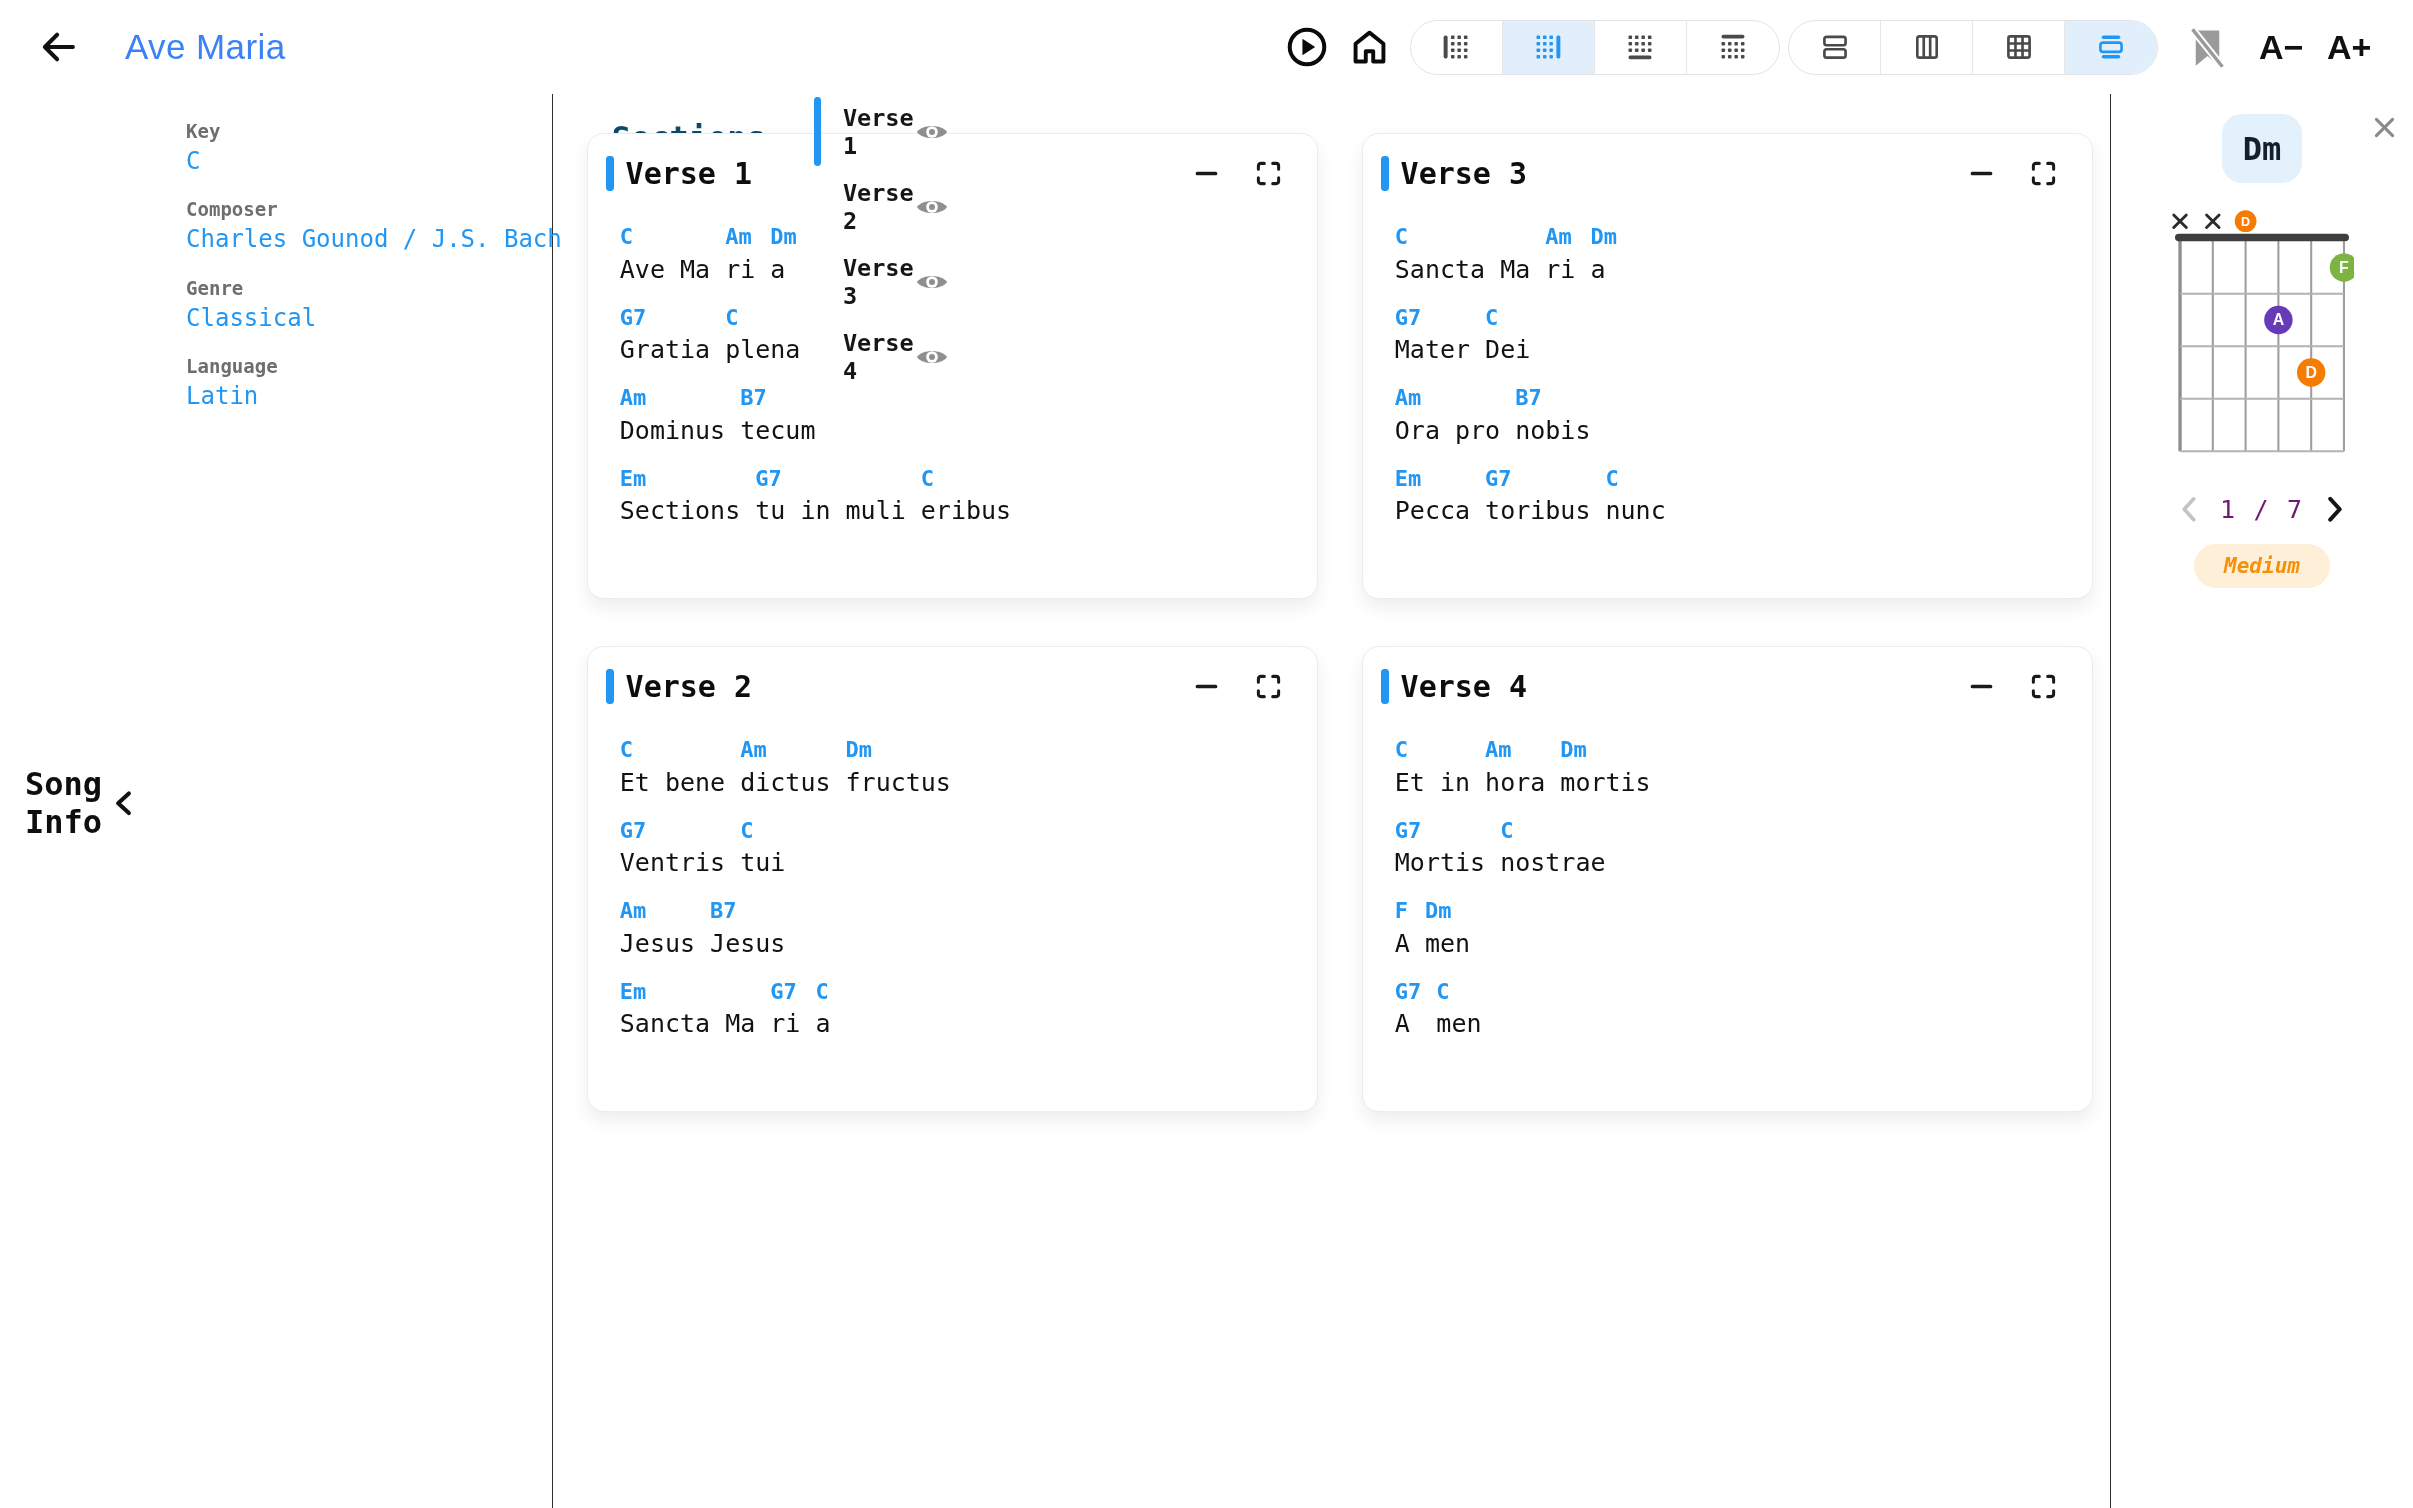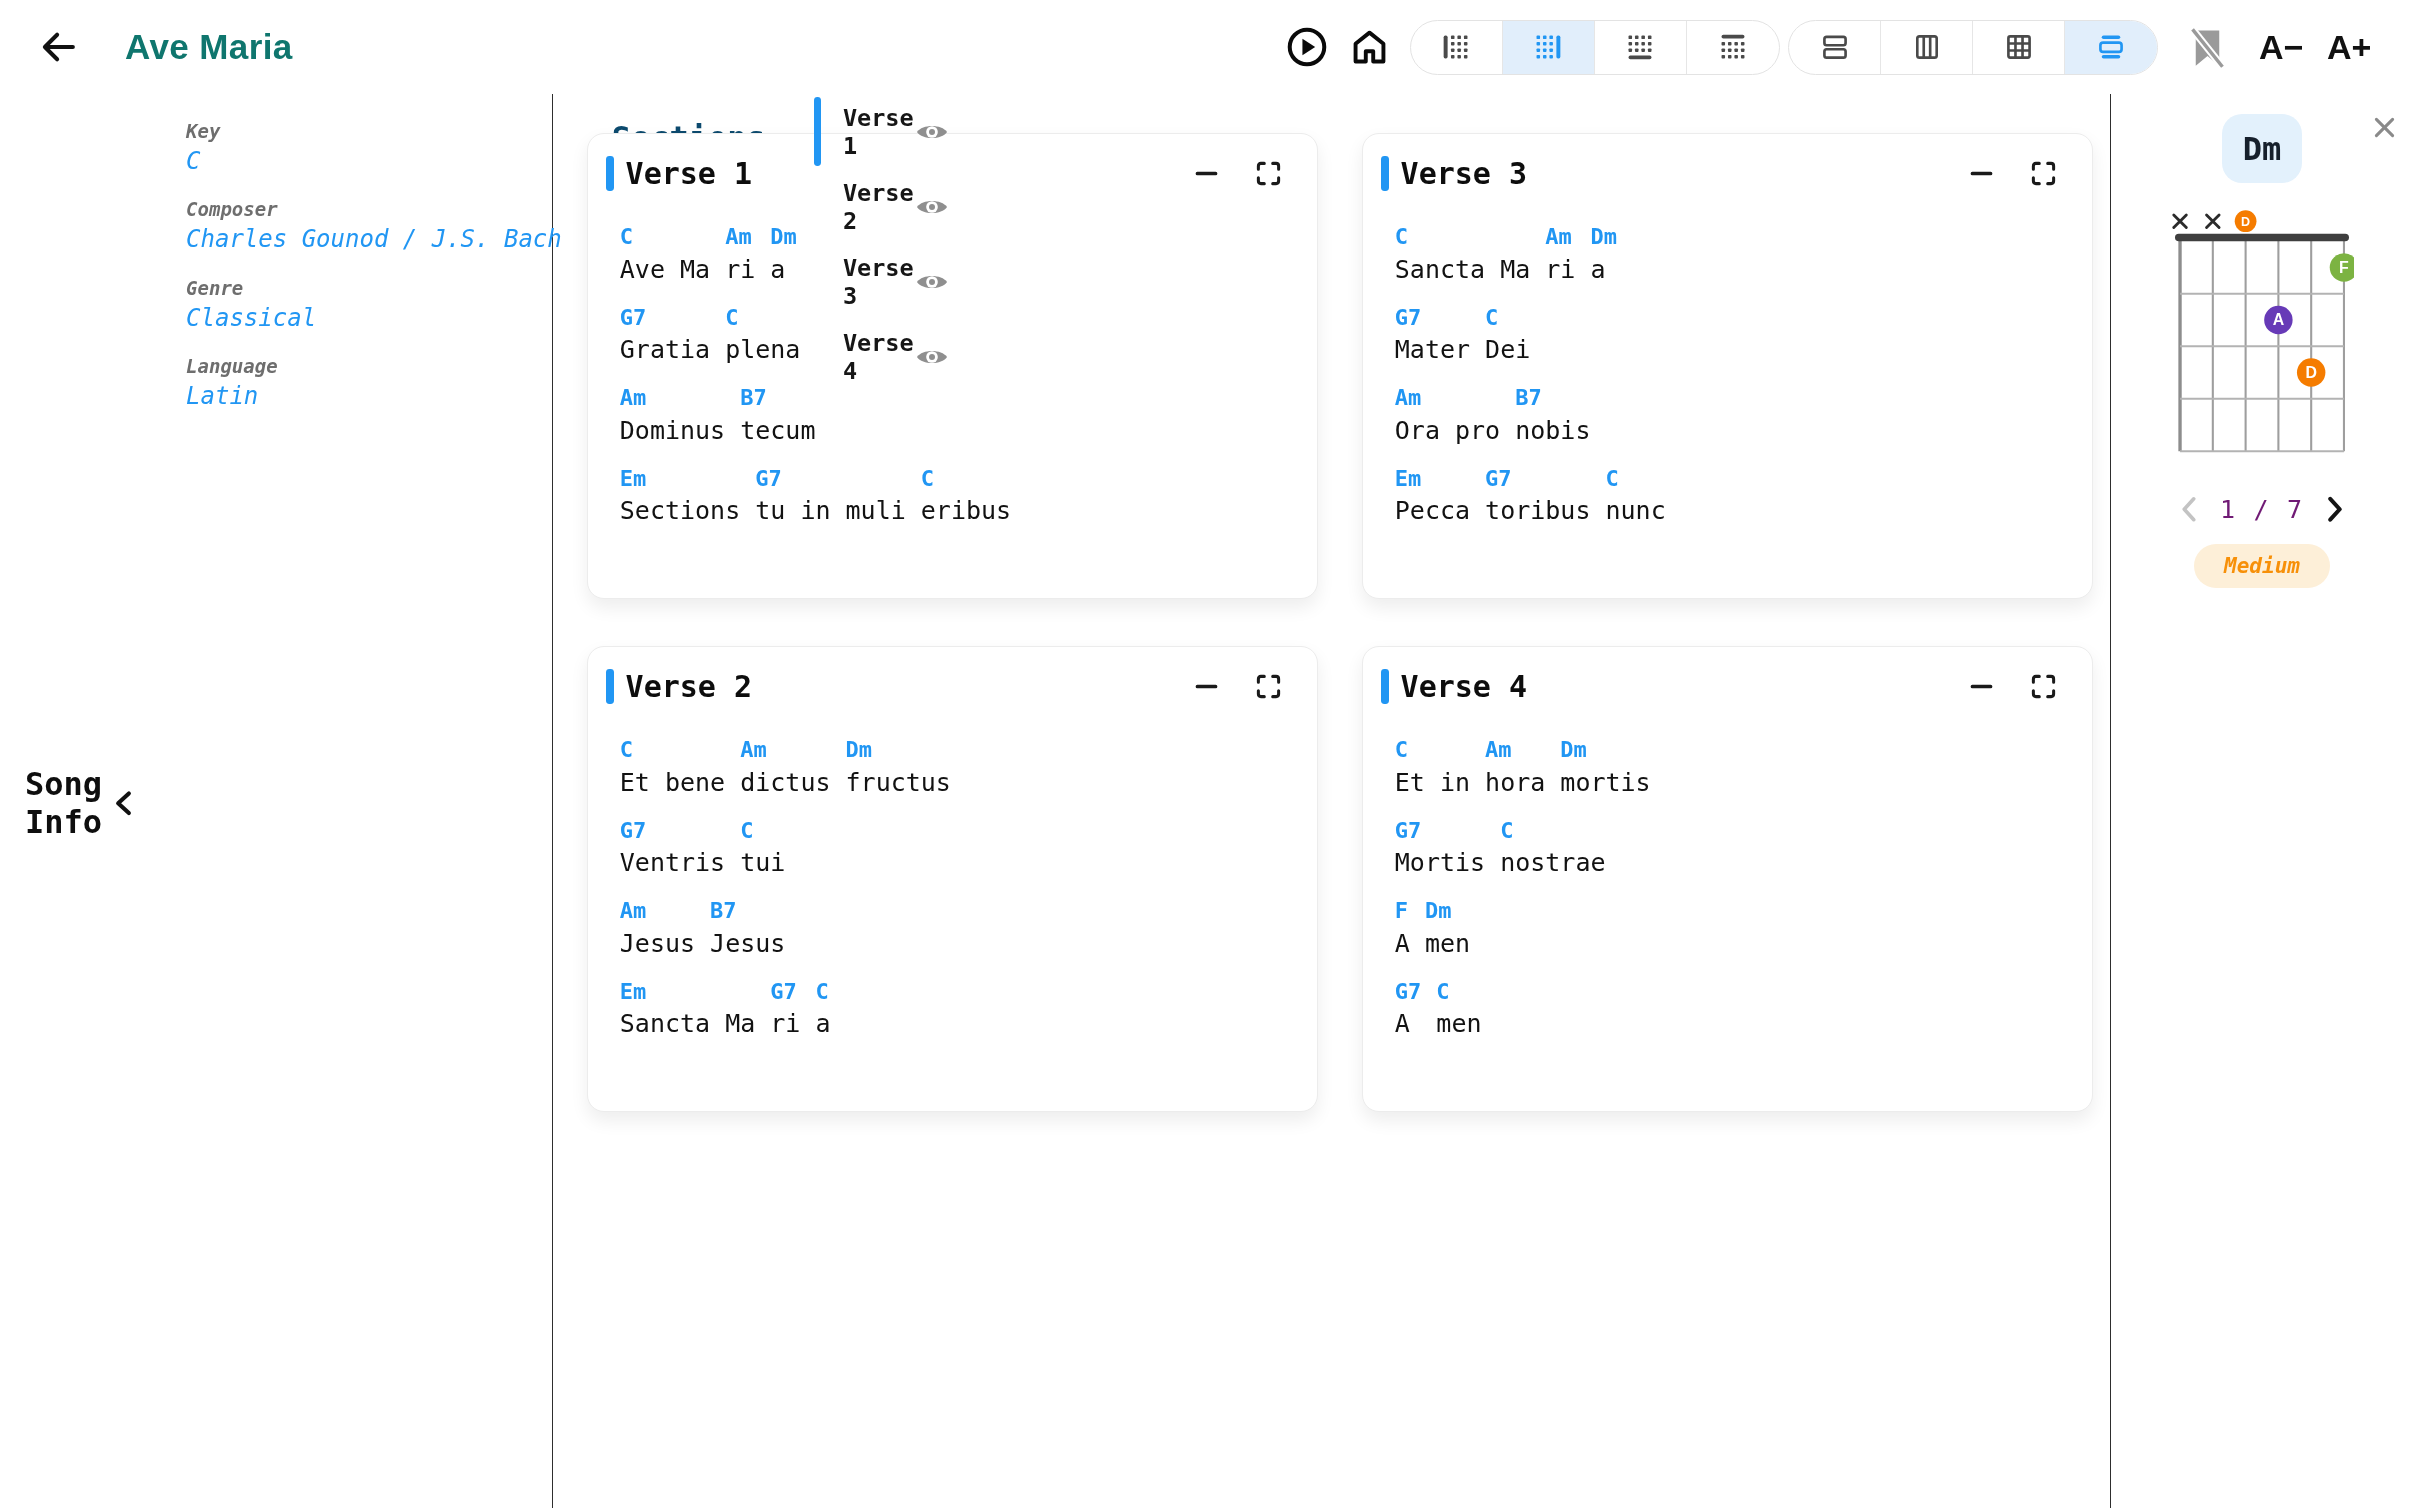--- a/index.html
+++ b/index.html
@@ -4,40 +4,40 @@
 <style>
   * { margin:0; padding:0; box-sizing:border-box; }
   html,body { width:2413px; height:1508px; background:#ffffff; overflow:hidden;
               font-family:"DejaVu Sans Mono", monospace; color:#141414; }
   .app { display:flex; flex-direction:column; width:100%; height:100%; }
 
   
   .topbar { height:94px; flex:none; display:flex; align-items:center; padding:0 30px 0 34px; background:#fff; }
   .icon-btn { background:none; border:none; cursor:pointer; display:flex; align-items:center; justify-content:center; padding:0; }
   .back-btn { width:47px; height:47px; margin-right:44px; }
-  .song-title { font-family:"Liberation Sans", sans-serif; font-weight:bold; font-size:35px; color:#0f766e; letter-spacing:0.4px;text-align:right; }
+  .song-title { font-family:"Liberation Sans", sans-serif; font-weight:normal; font-size:35px; color:#3b82f6; letter-spacing:0.4px;text-align:right; }
   .topbar-right { margin-left:auto; display:flex; align-items:center; }
   .play-btn, .home-btn { width:44px; height:44px; margin-right:18.4px; }
   .pill { display:flex; height:55px; border:1.7px solid #e3e3e3; border-radius:28.5px; background:#fff; overflow:hidden; margin-right:8.4px; }
   .pill-btn { width:92px; border:none; border-right:1.7px solid #e6e6e6; background:transparent; display:flex; align-items:center; justify-content:center; cursor:pointer; }
   .pill-btn:last-child { border-right:none; }
   .pill-btn.selected { background:#E1EEFB; }
   .bookmark-btn { width:49px; height:49px; margin:0 15px 0 17px; }
   .font-btn { font-family:"Liberation Sans", sans-serif; font-weight:bold; font-size:34px; color:#111; background:none; border:none; cursor:pointer; padding:0 11.7px; }
 
   
   .content { flex:1; display:flex; min-height:0; }
 
   
   .sidebar { width:553px; flex:none; border-right:1.7px solid #2e2e2e; display:flex; }
   .side-head { display:flex; align-items:center; justify-content:space-between; padding:23.5px 25px 20px 25px; }
   .side-title { font-size:32px; font-weight:bold; color:#0e0e0e; }
   .collapse-btn { width:34px; height:34px; }
   .rule { border:none; border-top:1.7px solid #c6c6c6; }
-  .fields { padding:25px 25px 17px 25px;font-style:italic; }
+  .fields { padding:25px 25px 17px 25px; }
   .field { margin-bottom:18.4px; }
   .field-label { font-size:19px; font-weight:bold; color:#6e6e6e; line-height:25px; }
   .field-value { font-size:24px; color:#2196F3; line-height:35px; white-space:nowrap; }
   .sections-title { font-size:32px; font-weight:bold; padding:25px 25px 11.7px 25px; color:#0c4a6e; }
   .section-item { position:relative; height:75px; display:flex; align-items:center; padding-left:52px; padding-right:44px; cursor:pointer; }
   .section-item .active-bar { display:none; }
   .section-item.active .active-bar { display:block; position:absolute; left:23.5px; top:3.4px; bottom:3.4px; width:6.7px; border-radius:3.4px; background:#2196F3; }
   .section-label { font-size:23.5px; font-weight:bold; color:#161616; }
   .eye-btn { margin-left:auto; width:34px; height:23.5px; }
 

